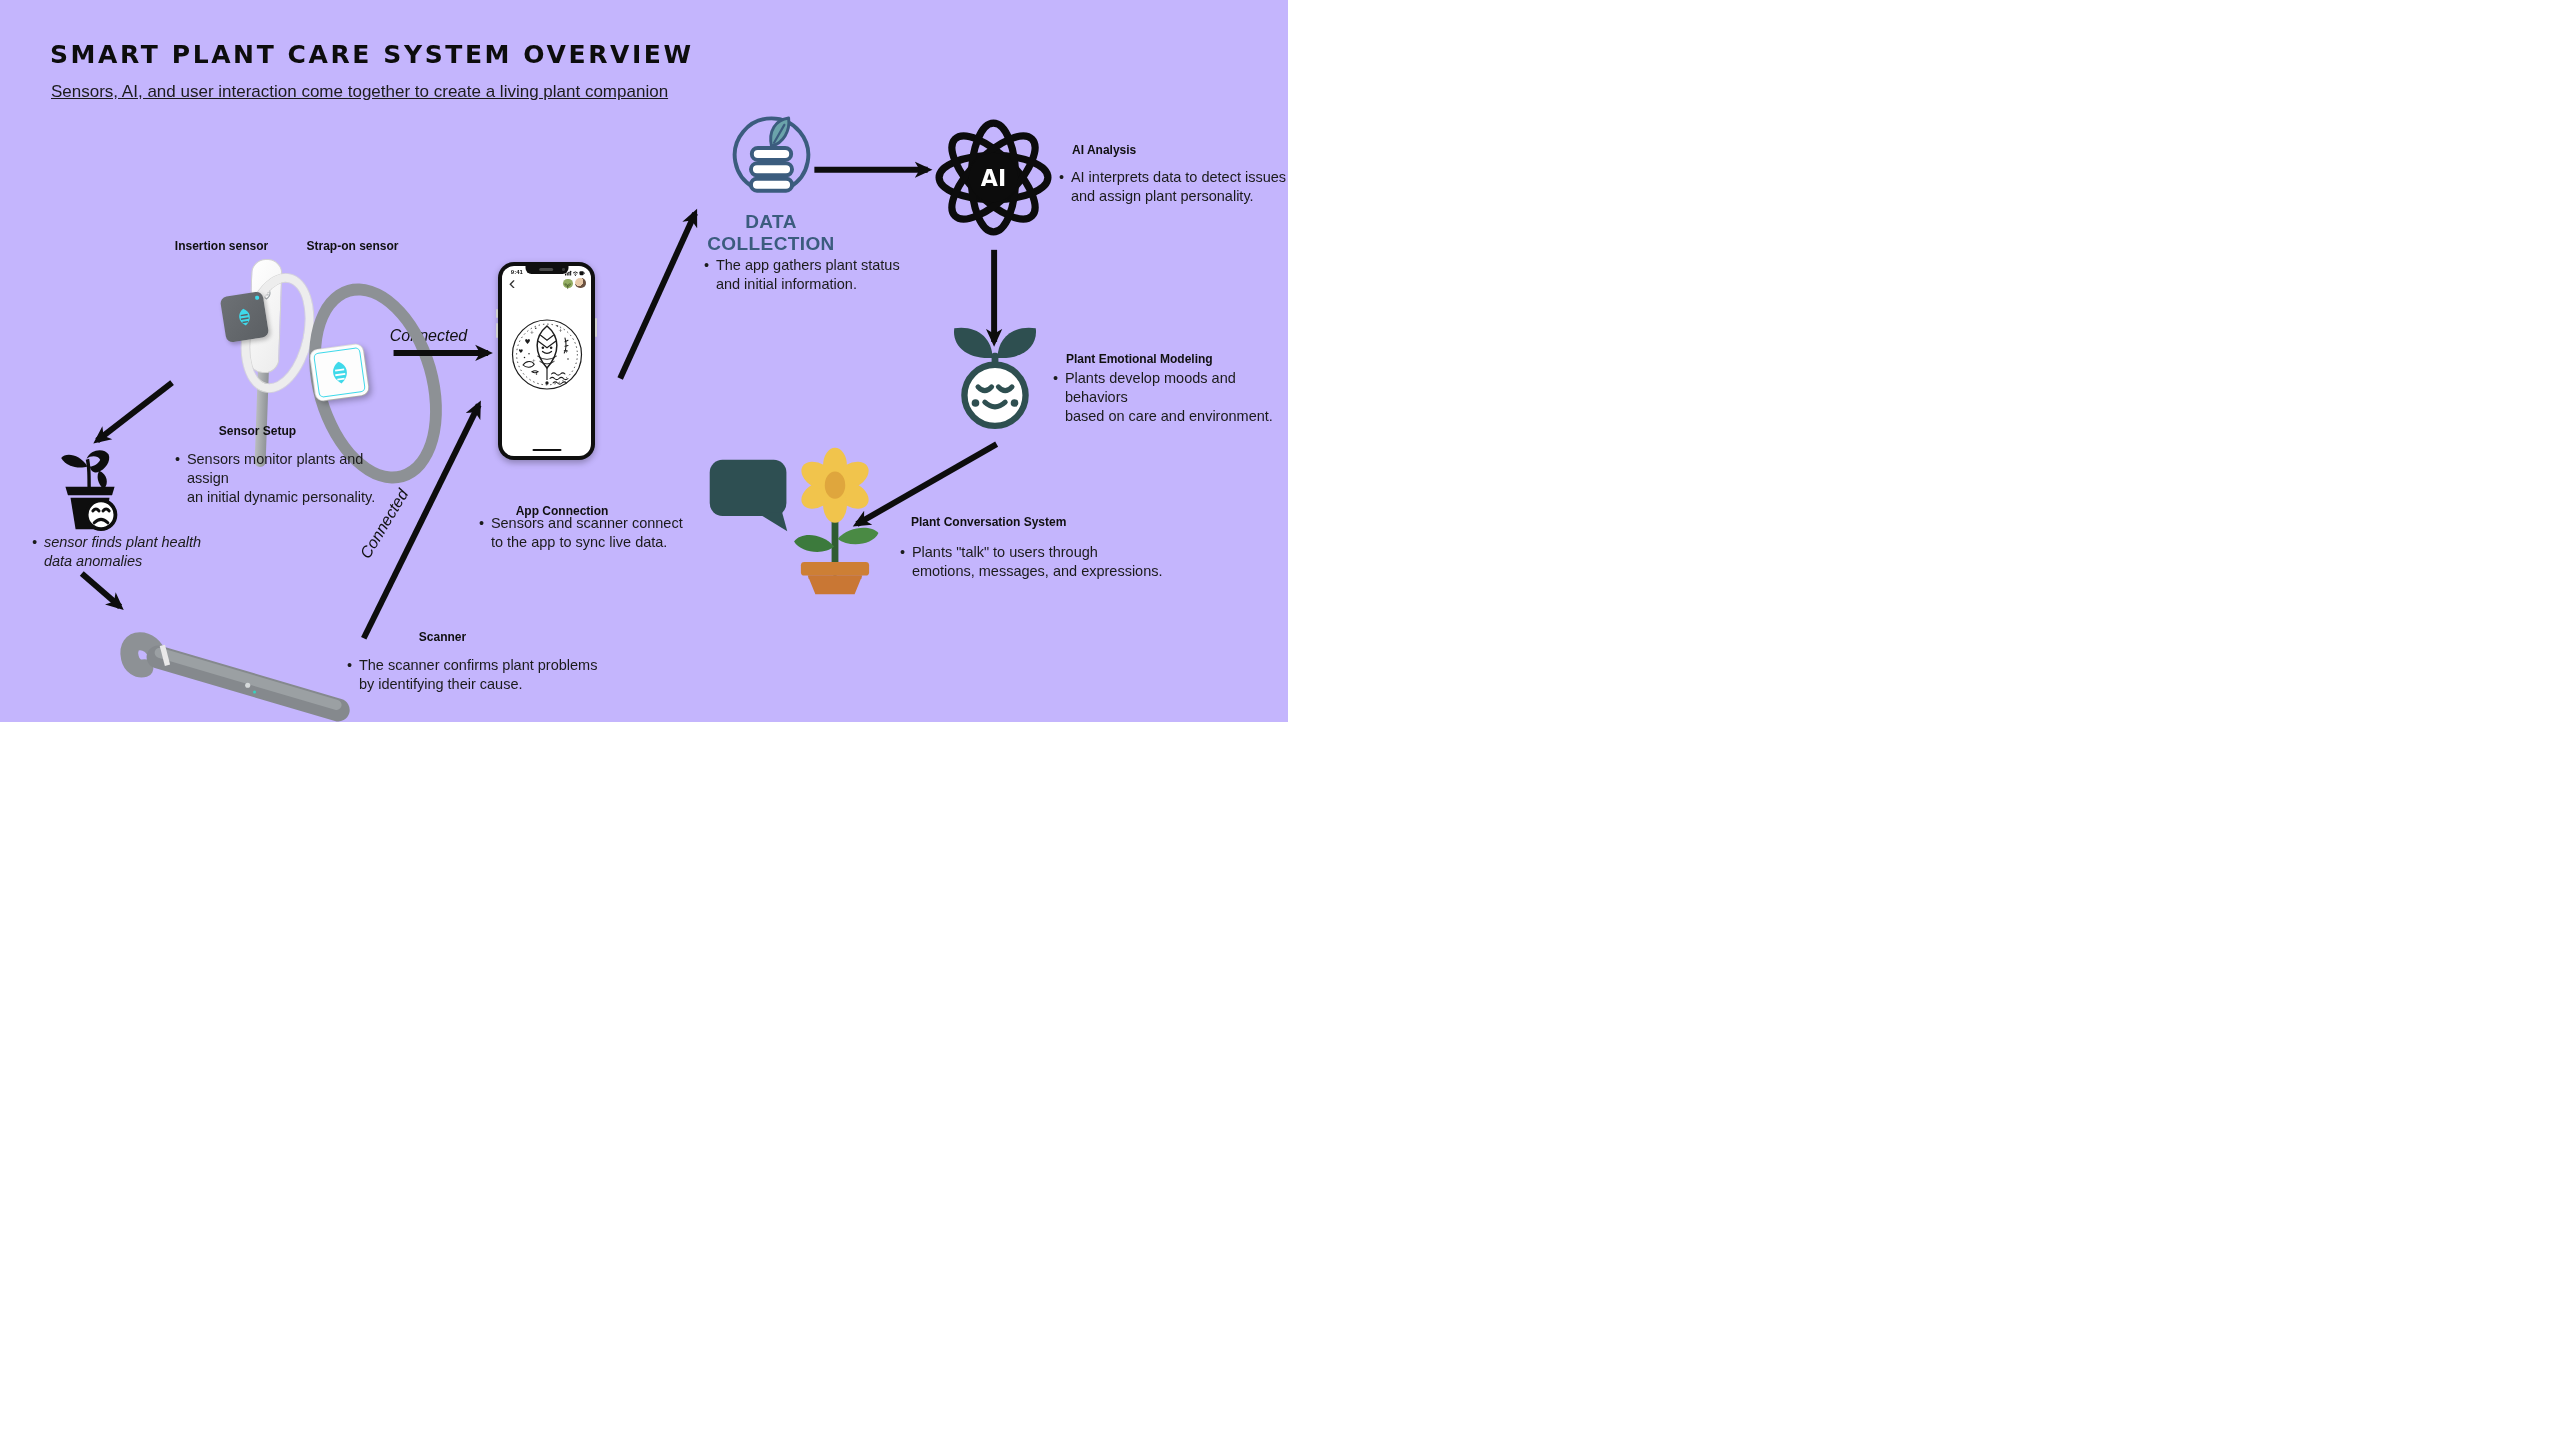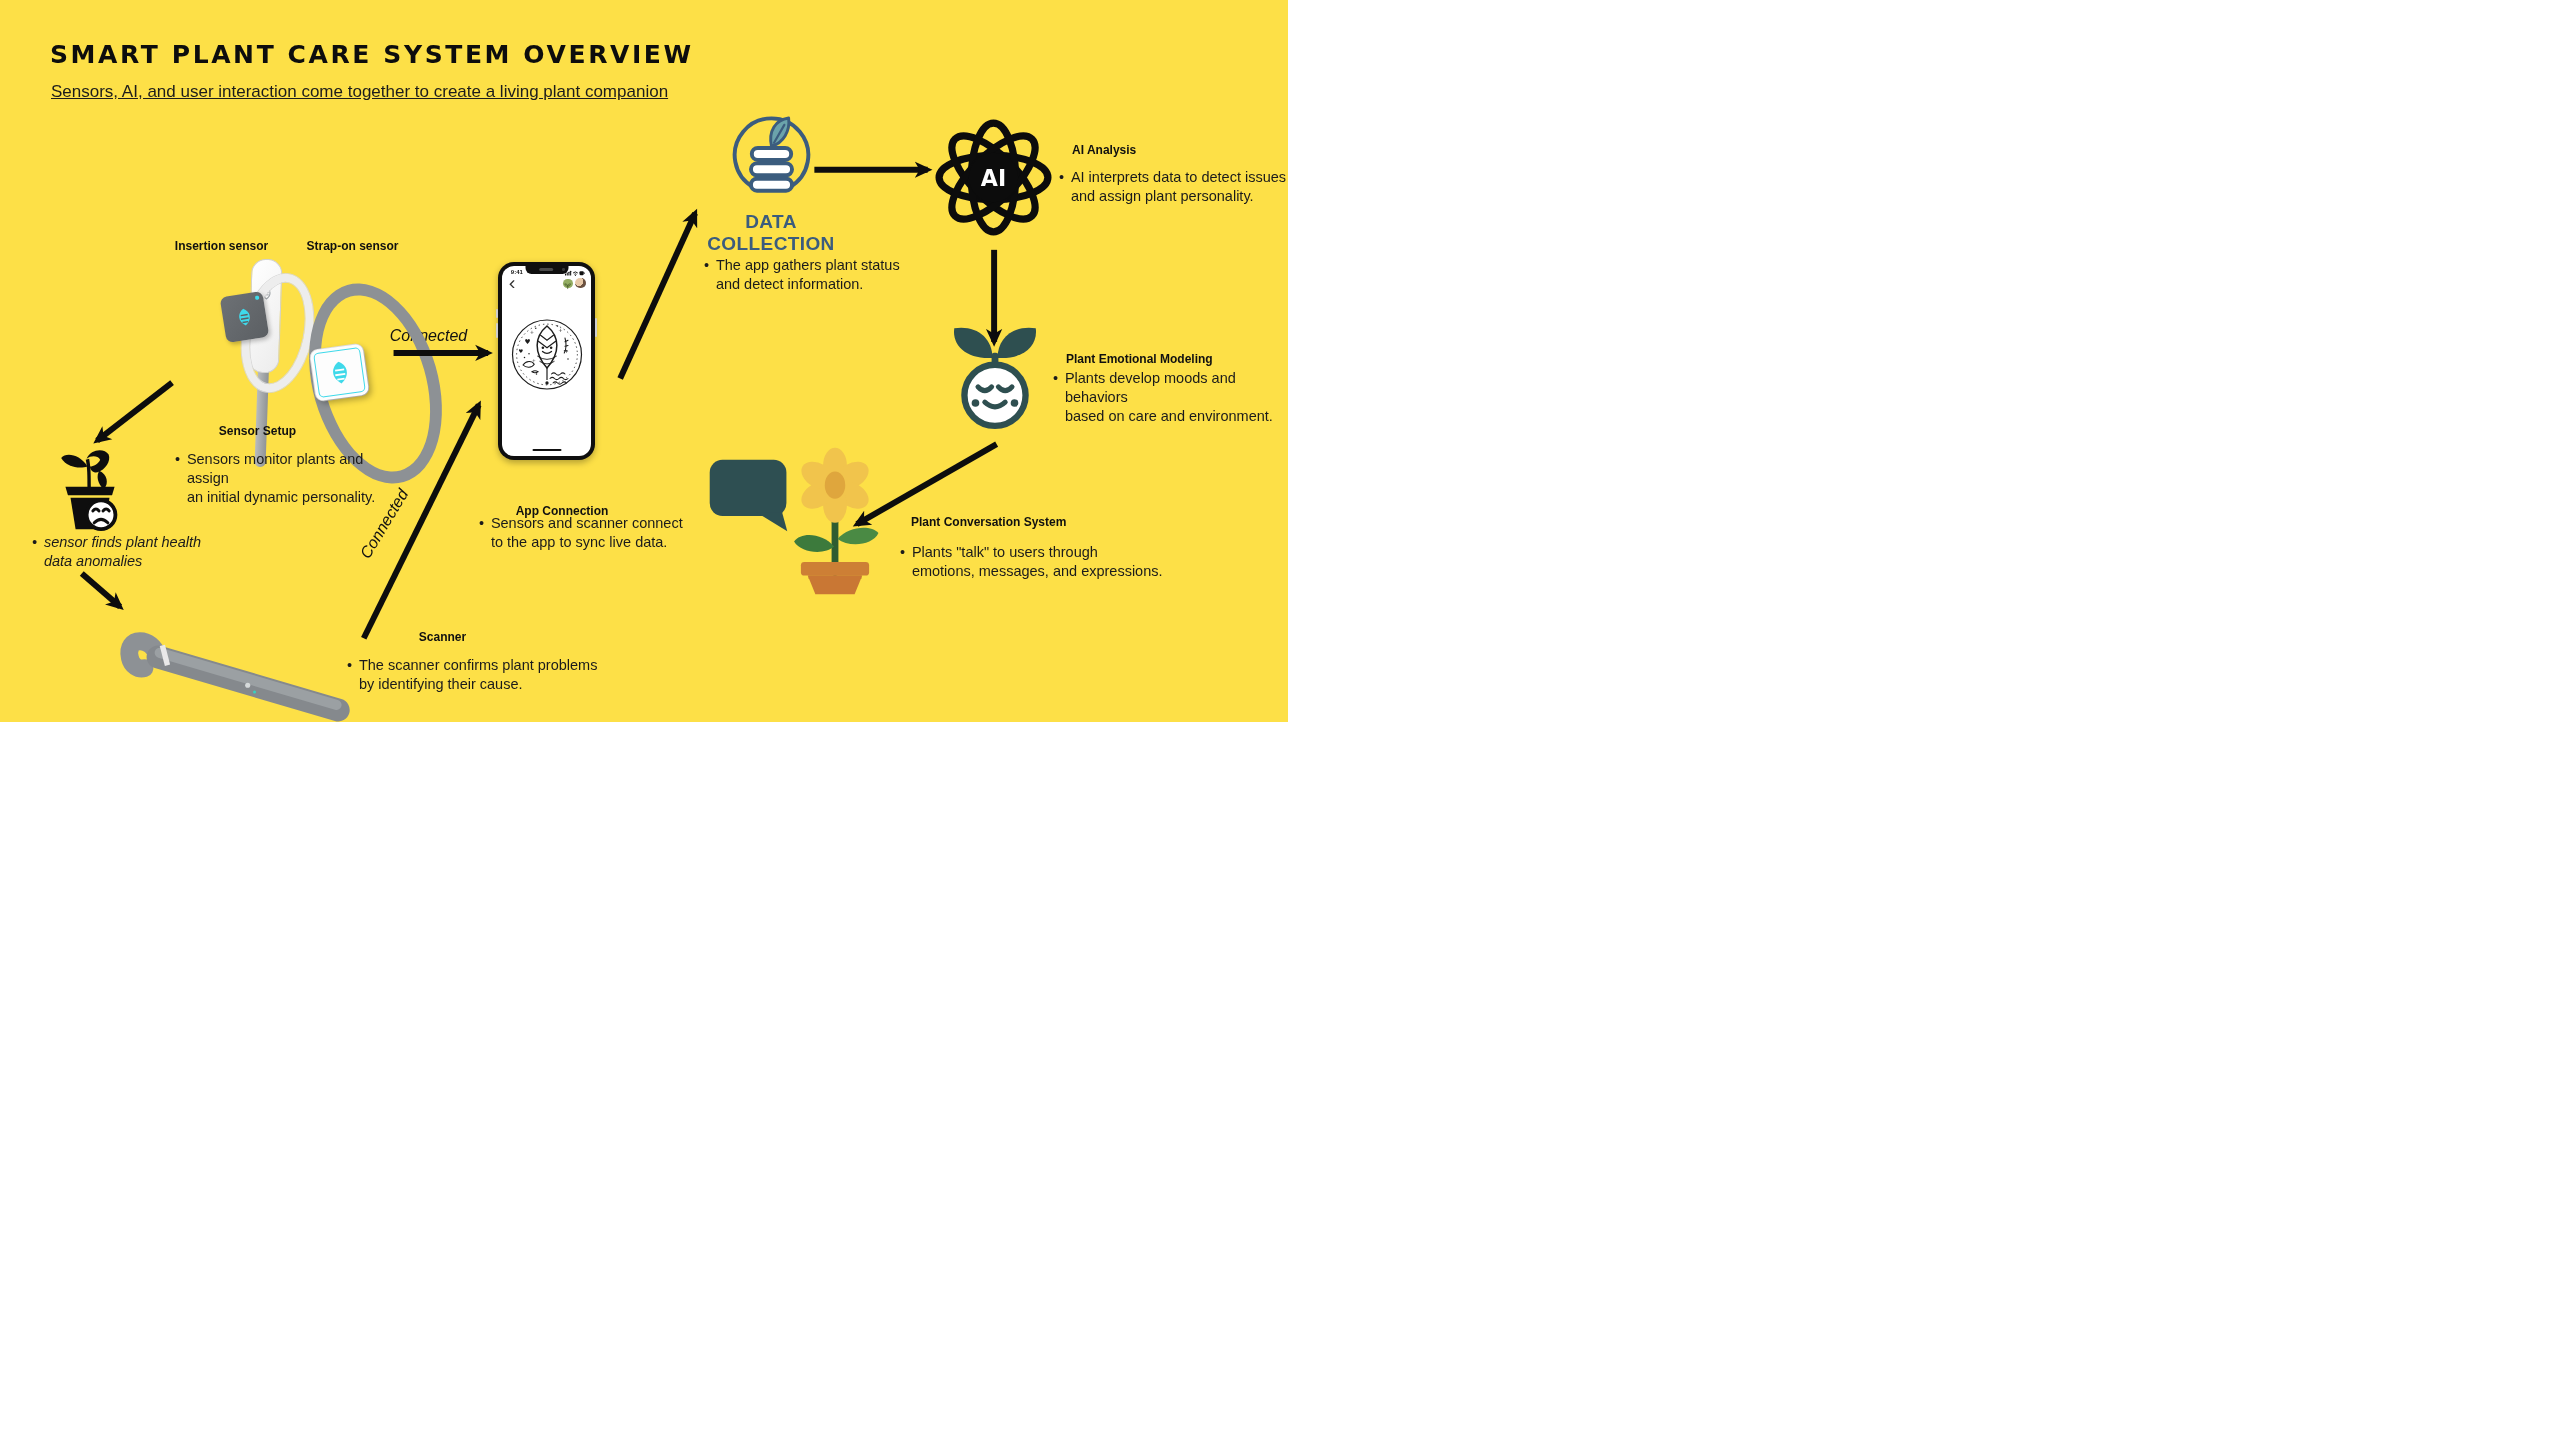--- a/index.html
+++ b/index.html
@@ -1,16 +1,16 @@
 <!DOCTYPE html>
 <html style="font-size:13.6px"><head>
 <meta charset="utf-8">
 <style>
   html,body{margin:0;padding:0;background:#fff;}
-  #canvas{position:relative;width:1288px;height:722px;background:#fde047;overflow:hidden;
+  #canvas{position:relative;width:1288px;height:722px;background:#c4b5fd;overflow:hidden;
           font-family:"Liberation Sans",sans-serif;color:#161616;}
   .abs{position:absolute;}
   .center{text-align:center;}
   h1.title{font-family:"DejaVu Sans",sans-serif;font-weight:800;font-size:25px;
            letter-spacing:2.6px;margin:0;color:#0d0d0d;white-space:nowrap;}
   .subtitle{font-size:17px;color:#1c1c1c;text-decoration:underline;}
   .h2{font-size:12px;font-weight:700;color:#101010;white-space:nowrap;}
   .bullet{display:flex;font-size:14.5px;line-height:1.32;color:#1b1b1b;}
   .bullet .dot{margin-right:6.8px;}
   .italic{font-style:italic;}
@@ -237,21 +237,21 @@
       <rect x="29" y="42" width="46" height="14" rx="7"></rect>
       <rect x="28" y="60" width="48" height="14" rx="7"></rect>
       <rect x="28" y="78" width="48" height="14" rx="7"></rect>
     </g>
   </svg>
   <div class="dc-title steel abs center" style="left:686px;top:201px;width:170px;margin-top:10px;">
     <span>DATA</span><br><span>COLLECTION</span>
   </div>
   <div class="bullet abs" style="left:704px;top:256px;width:200px;">
     <span class="dot">•</span>
-    <span><span>The app gathers plant status</span><br><span>and detect information.</span></span>
+    <span><span>The app gathers plant status</span><br><span>and initial information.</span></span>
   </div>
 
   <svg class="abs" style="left:934px;top:118px;" width="119" height="119" viewBox="0 0 140 140">
     <g fill="none" stroke="#0c0c0c" stroke-width="8.5">
       <ellipse cx="70" cy="70" rx="64" ry="26"></ellipse>
       <ellipse cx="70" cy="70" rx="64" ry="26" transform="rotate(45 70 70)"></ellipse>
       <ellipse cx="70" cy="70" rx="64" ry="26" transform="rotate(90 70 70)"></ellipse>
       <ellipse cx="70" cy="70" rx="64" ry="26" transform="rotate(135 70 70)"></ellipse>
     </g>
     <circle cx="70" cy="70" r="29" fill="#0c0c0c"></circle>

